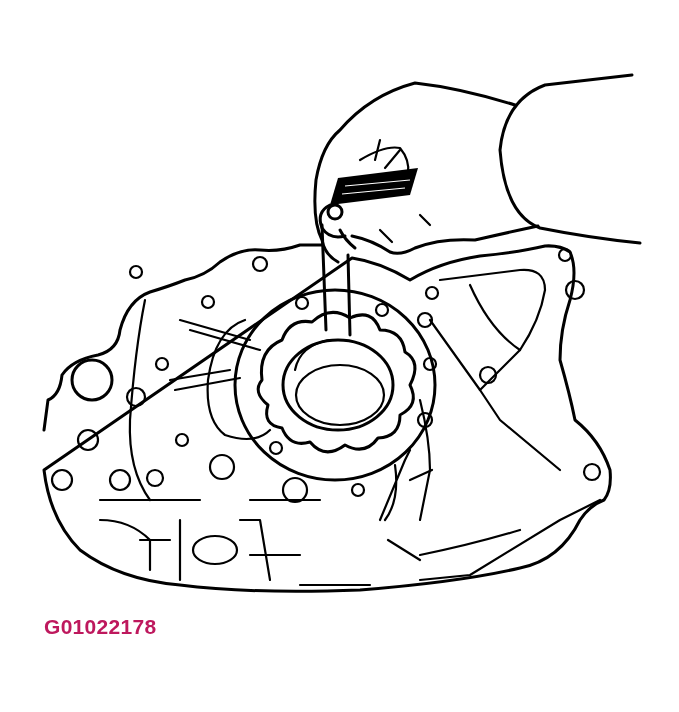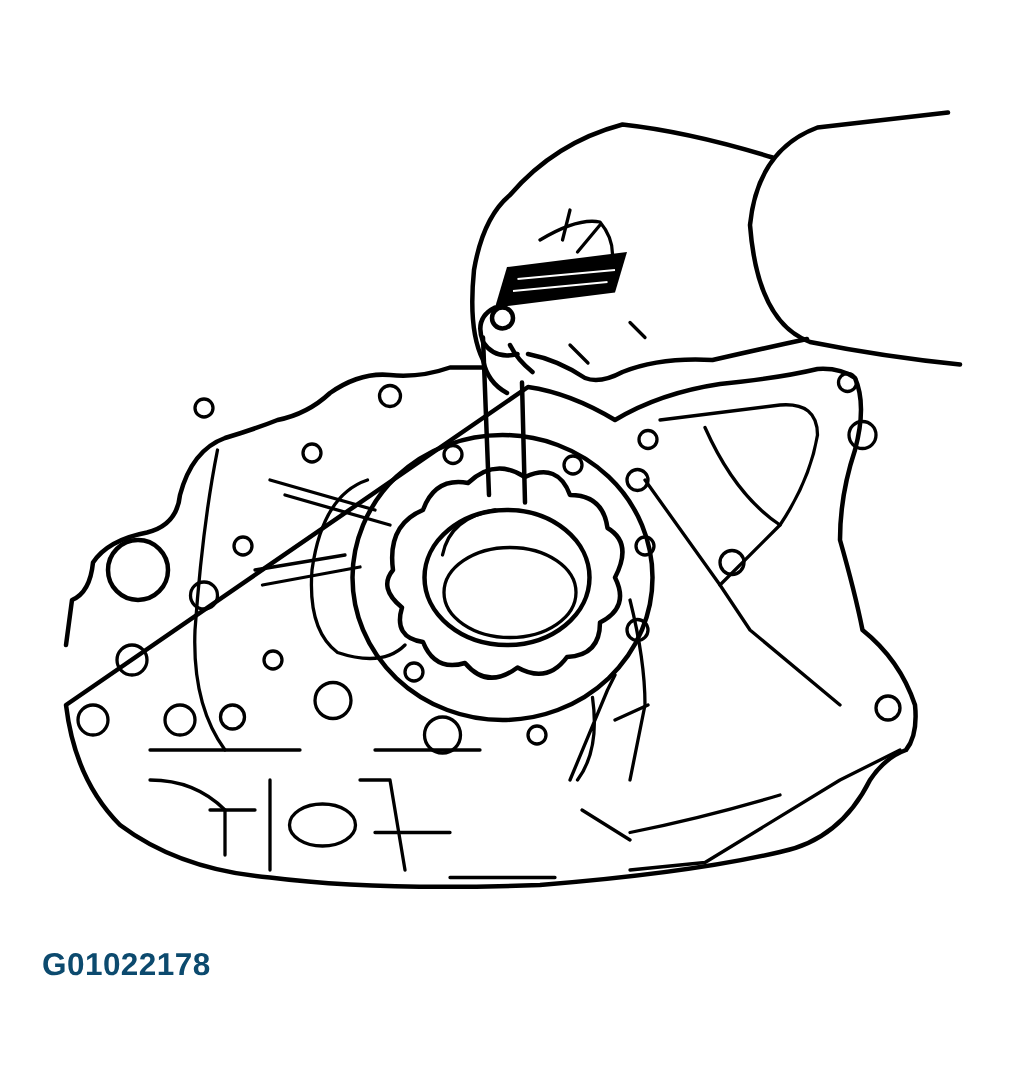--- a/index.html
+++ b/index.html
@@ -2,21 +2,21 @@
 <html><head>
 <meta charset="utf-8">
 <style>
   html,body{margin:0;padding:0;background:#ffffff;}
   body{width:679px;height:712px;position:relative;overflow:hidden;font-family:"Liberation Sans",sans-serif;}
   #figure{position:absolute;left:0;top:0;width:679px;height:600px;}
   #figure svg{width:679px;height:600px;display:block;}
   .ln{fill:none;stroke:#000;stroke-width:3;stroke-linecap:round;stroke-linejoin:round;}
   .ln2{fill:none;stroke:#000;stroke-width:2.2;stroke-linecap:round;stroke-linejoin:round;}
   .fill{fill:#000;}
-  #fig-code{position:absolute;left:28px;top:615px;font-size:21px;font-weight:bold;color:#0c4a6e;letter-spacing:0.3px;margin-top:17px;}
+  #fig-code{position:absolute;left:44px;top:615px;font-size:21px;font-weight:bold;color:#be185d;letter-spacing:0.3px;}
 </style>
 </head>
 <body>
 
 <div id="figure">
 <svg viewBox="0 0 679 600" xmlns="http://www.w3.org/2000/svg">
 
   <g>
     <path class="ln" d="M632,75 L545,85 Q505,100 500,150 Q505,215 540,228 Q590,238 640,243"></path>
     <path class="ln" d="M515,105 Q460,88 415,83 Q370,95 340,130 Q322,145 316,180 Q312,220 322,240 Q325,255 338,262"></path>

